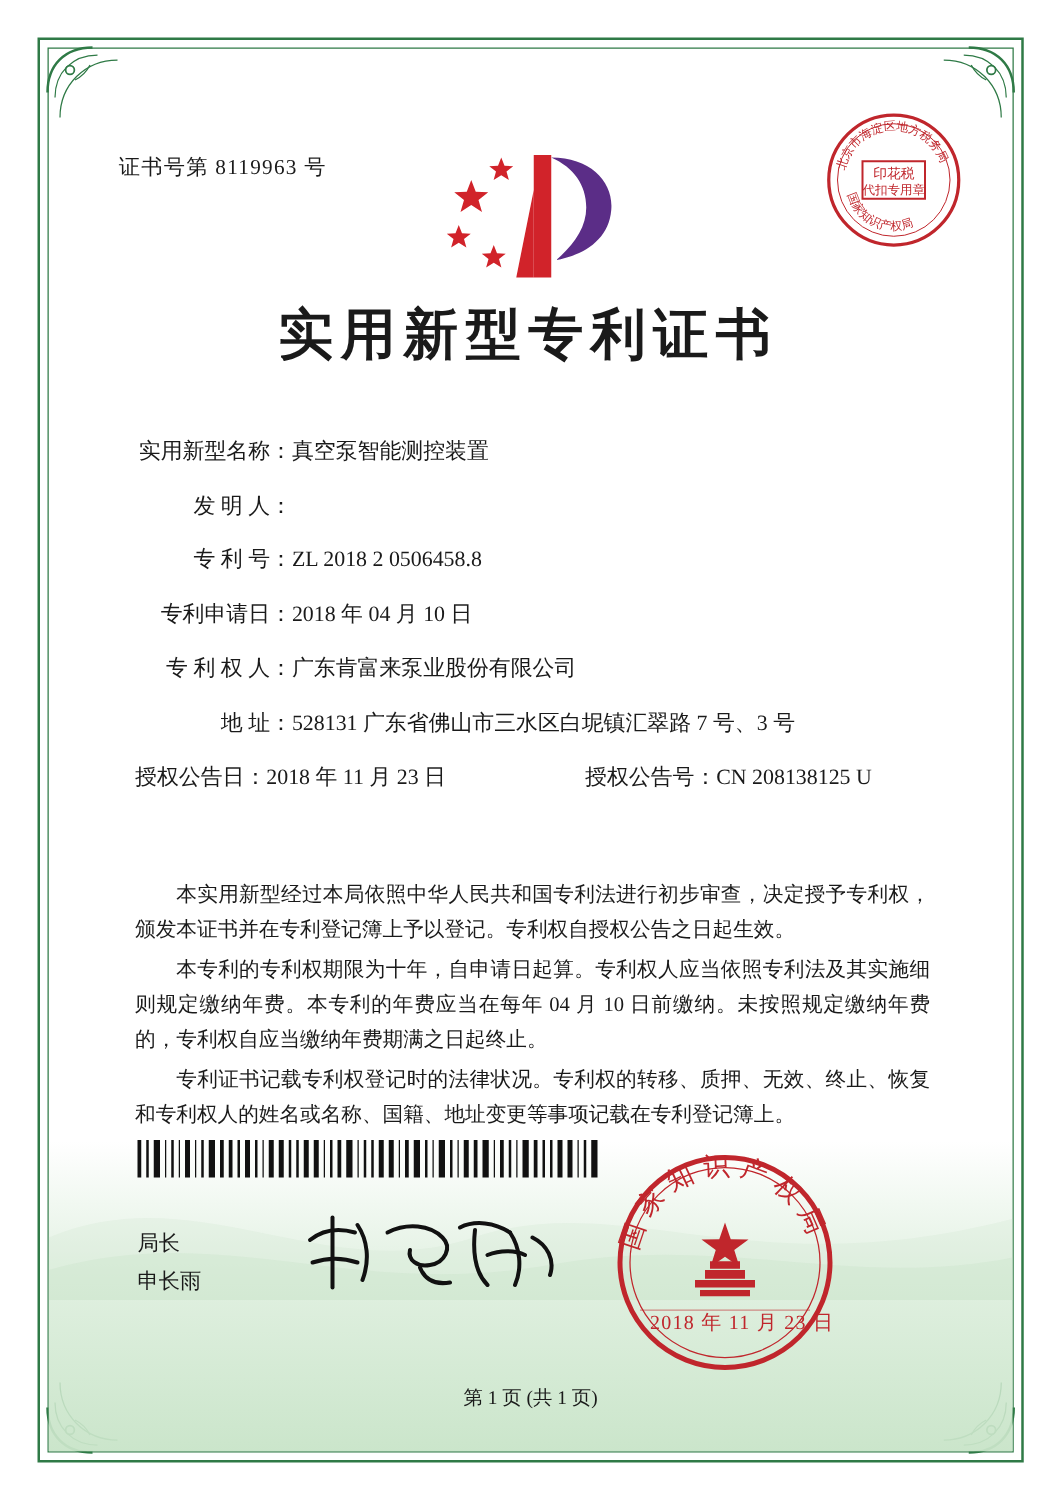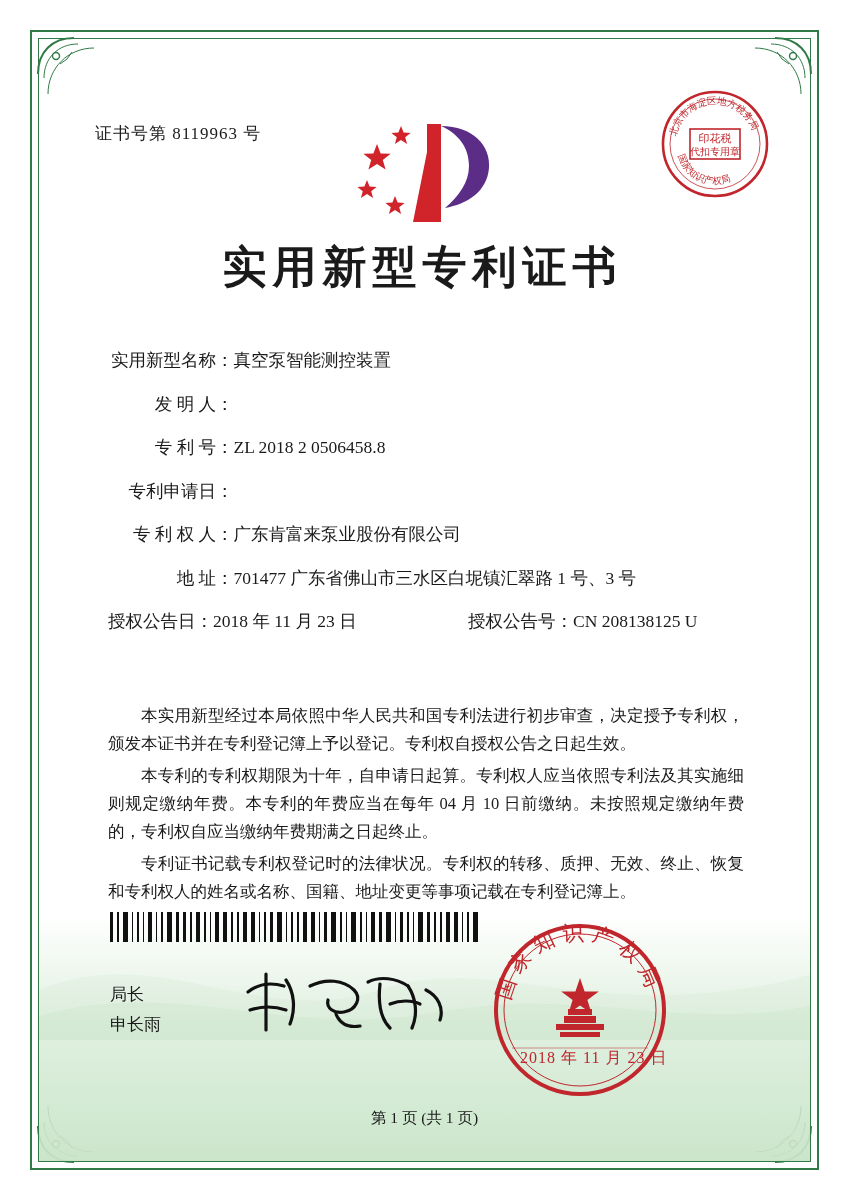--- a/index.html
+++ b/index.html
@@ -312,30 +312,31 @@
       <span class="field-colon">：</span>
     </div>
     <div class="field-row">
       <span class="field-label">专 利 号</span>
       <span class="field-colon">：</span>
       <span class="field-value">ZL 2018 2 0506458.8</span>
     </div>
     <div class="field-row">
       <span class="field-label">专利申请日</span>
       <span class="field-colon">：</span>
+      <span class="field-value">2018 年 04 月 10 日</span>
     </div>
     <div class="field-row">
       <span class="field-label">专 利 权 人</span>
       <span class="field-colon">：</span>
       <span class="field-value">广东肯富来泵业股份有限公司</span>
     </div>
     <div class="field-row">
       <span class="field-label">地        址</span>
       <span class="field-colon">：</span>
-      <span class="field-value">701477 广东省佛山市三水区白坭镇汇翠路 1 号、3 号</span>
+      <span class="field-value">528131 广东省佛山市三水区白坭镇汇翠路 7 号、3 号</span>
     </div>
 
     <div class="grant-row">
       <span class="grant-left">
         <span>授权公告日</span><span>：</span><span>2018 年 11 月 23 日</span>
       </span>
       <span class="grant-right">
         <span>授权公告号</span><span>：</span><span>CN 208138125 U</span>
       </span>
     </div>

